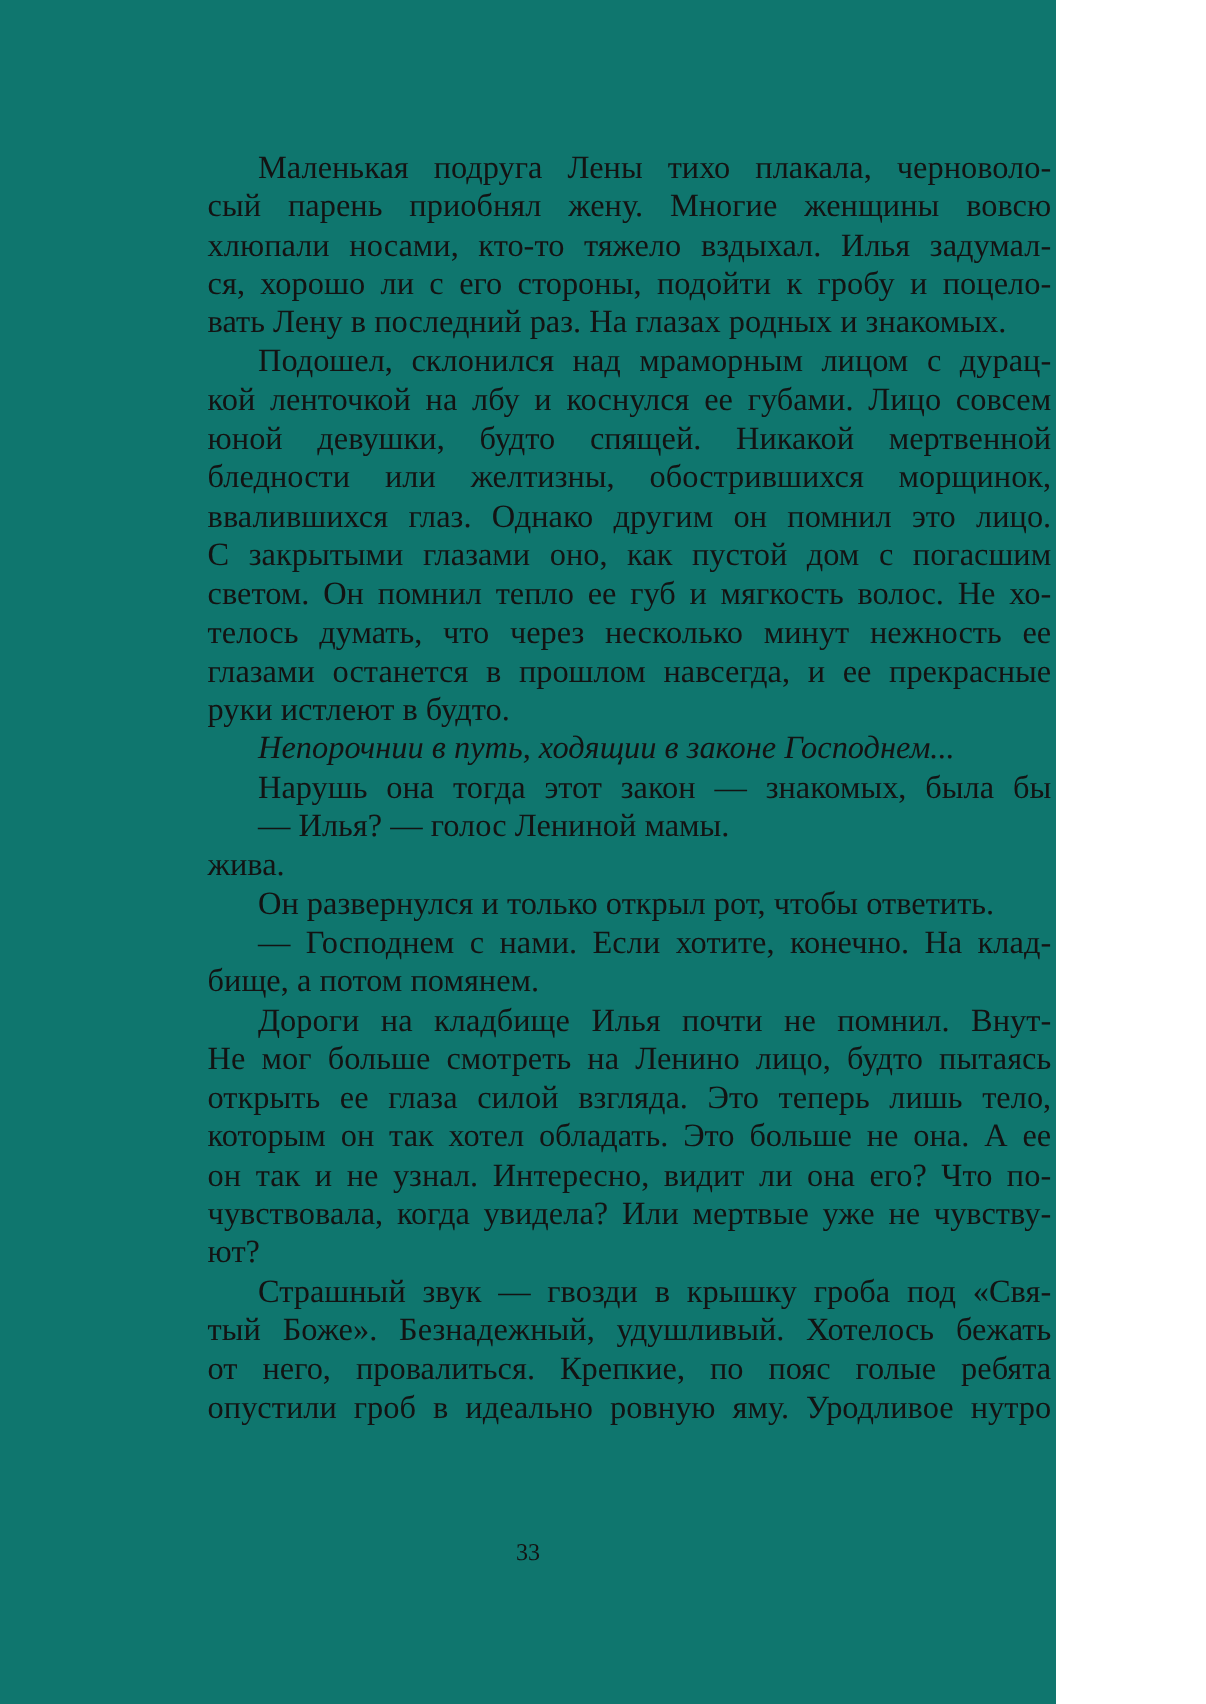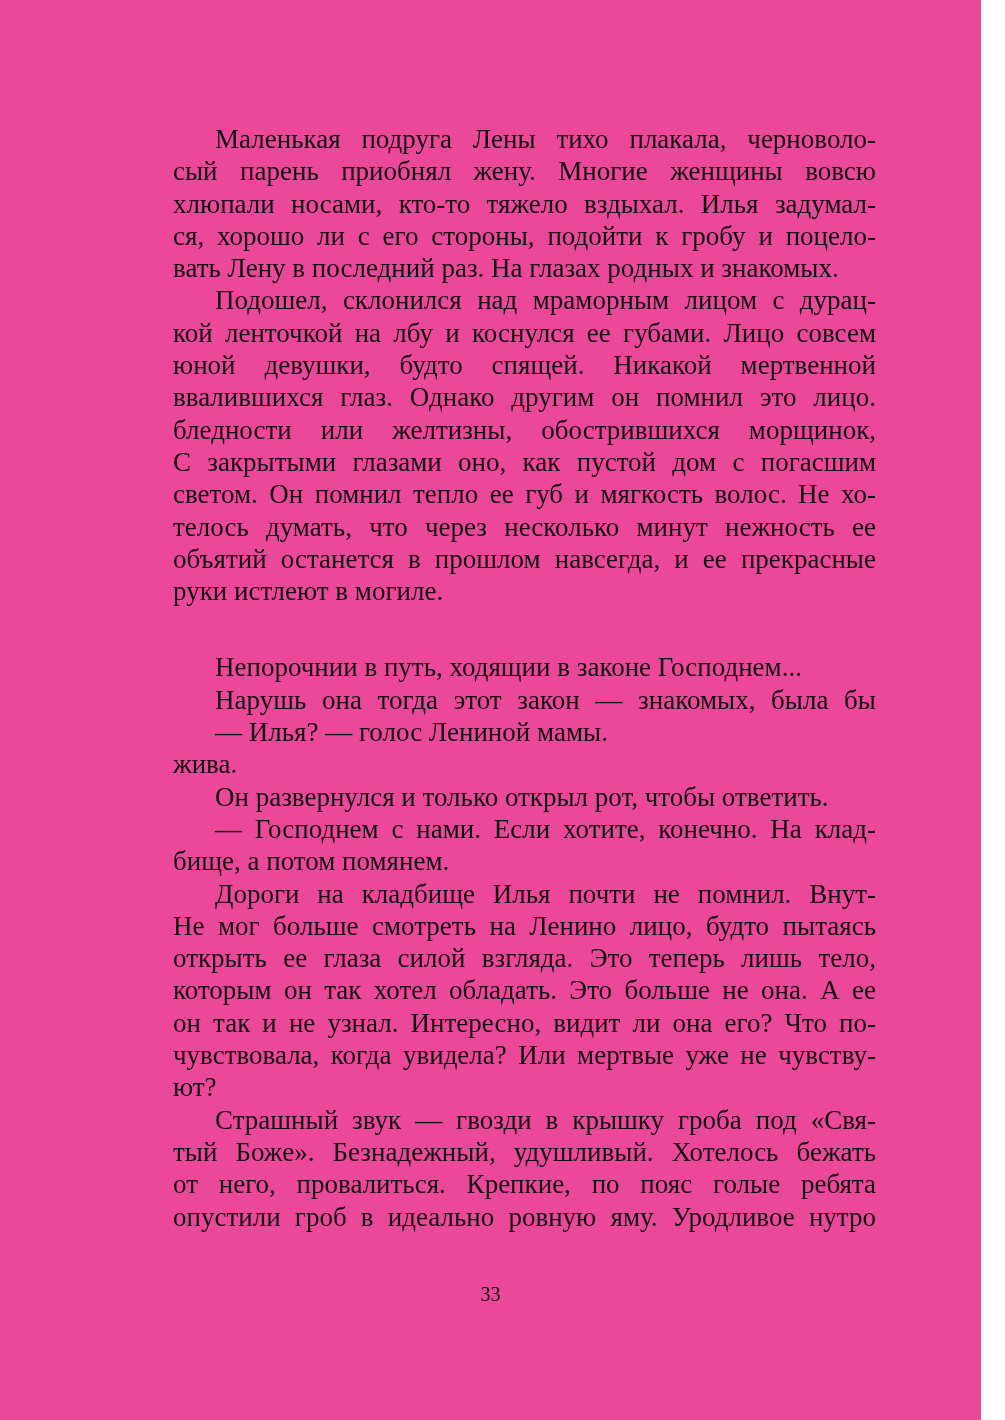--- a/index.html
+++ b/index.html
@@ -2,23 +2,23 @@
 <html><head>
 <meta charset="utf-8">
 <style>
   html, body {
     margin: 0;
     padding: 0;
     background: #ffffff;
   }
   .page {
     position: relative;
-    width: 981px;
+    width: 880px;
     height: 1420px;
-    background: #ec4899;
+    background: #0f766e;
     color: #131313;
     font-family: "Liberation Serif", "DejaVu Serif", serif;
     overflow: hidden;
   }
   .text-block {
     position: absolute;
     left: 173px;
     top: 123px;
     width: 703px;
     font-size: 27px;
@@ -29,21 +29,21 @@
     text-align-last: justify;
   }
   .line.end {
     text-align: right;
     text-align-last: left;
   }
   .line.first {
     text-indent: 42px;
   }
   .line.italic {
-    margin-top: 44px;
+    font-style: italic;
   }
   .page-number {
     position: absolute;
     top: 1283px;
     left: 0;
     width: 100%;
     text-align: center;
     font-size: 20px;
     color: #131313;
   }
@@ -56,27 +56,27 @@
 
     <div class="line first">Маленькая подруга Лены тихо плакала, черноволо-</div>
     <div class="line">сый парень приобнял жену. Многие женщины вовсю</div>
     <div class="line">хлюпали носами, кто-то тяжело вздыхал. Илья задумал-</div>
     <div class="line">ся, хорошо ли с его стороны, подойти к гробу и поцело-</div>
     <div class="line end">вать Лену в последний раз. На глазах родных и знакомых.</div>
 
     <div class="line first">Подошел, склонился над мраморным лицом с дурац-</div>
     <div class="line">кой ленточкой на лбу и коснулся ее губами. Лицо совсем</div>
     <div class="line">юной девушки, будто спящей. Никакой мертвенной</div>
+    <div class="line">бледности или желтизны, обострившихся морщинок,</div>
     <div class="line">ввалившихся глаз. Однако другим он помнил это лицо.</div>
-    <div class="line">бледности или желтизны, обострившихся морщинок,</div>
     <div class="line">С закрытыми глазами оно, как пустой дом с погасшим</div>
     <div class="line">светом. Он помнил тепло ее губ и мягкость волос. Не хо-</div>
     <div class="line">телось думать, что через несколько минут нежность ее</div>
-    <div class="line">объятий останется в прошлом навсегда, и ее прекрасные</div>
-    <div class="line end">руки истлеют в могиле.</div>
+    <div class="line">глазами останется в прошлом навсегда, и ее прекрасные</div>
+    <div class="line end">руки истлеют в будто.</div>
 
     <div class="line first italic end">Непорочнии в путь, ходящии в законе Господнем...</div>
 
     <div class="line first">Нарушь она тогда этот закон — знакомых, была бы</div>
     <div class="line first end">— Илья? — голос Лениной мамы.</div>
 
     <div class="line end">жива.</div>
 
     <div class="line first end">Он развернулся и только открыл рот, чтобы ответить.</div>
 

